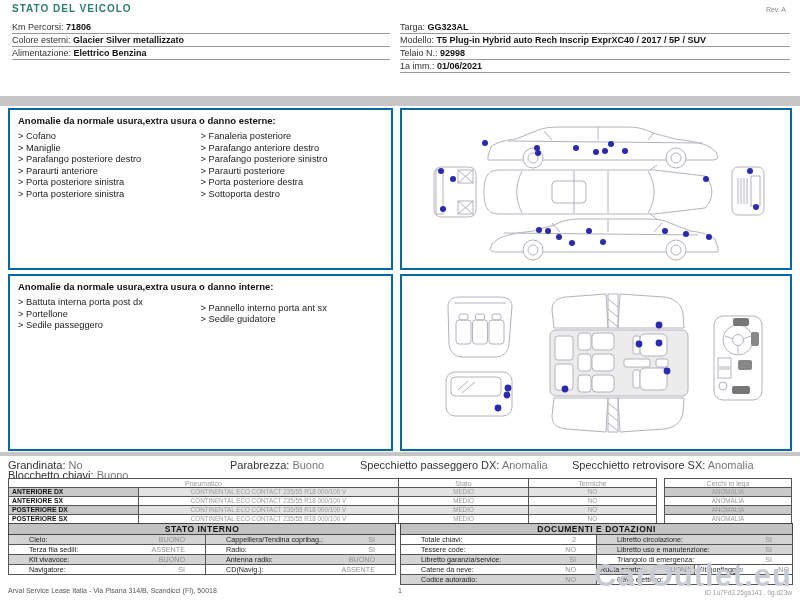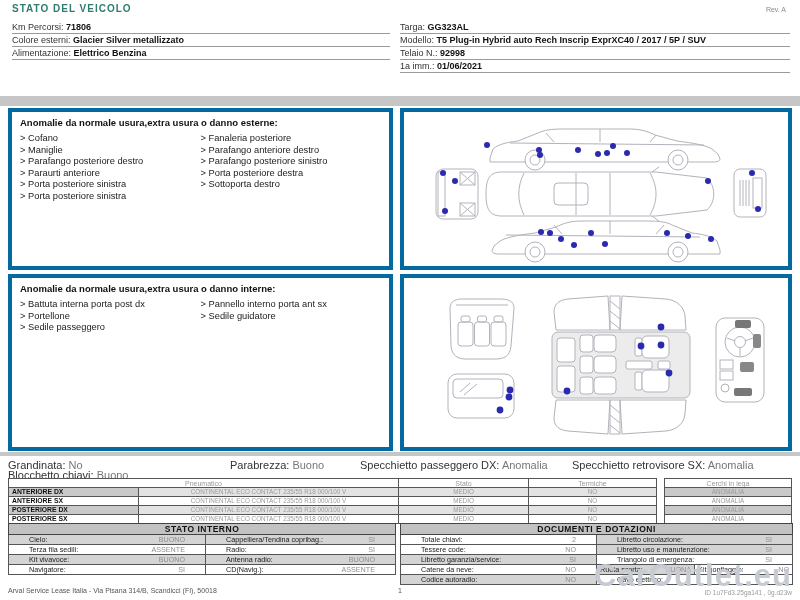--- a/index.html
+++ b/index.html
@@ -11,24 +11,24 @@
   .title { position:absolute; left:12px; top:3px; font-size:10px; font-weight:bold; letter-spacing:1px; }
   .rev { position:absolute; right:14px; top:6px; font-size:7px; color:#8a8a8a; }
   .hdr-left  { position:absolute; left:12px;  top:21px; width:378px; }
   .hdr-right { position:absolute; left:400px; top:21px; width:390px; }
   .frow { font-size:9px; line-height:12px; border-bottom:1px solid #9a9a9a; color:#333; }
   .frow .fl { font-weight:normal; }
   .frow .fv { font-weight:bold; color:#111; }
   .graybar { position:absolute; left:0; width:800px; background:#c6c6c6; }
 
   
-  .box { position:absolute; background:#fff; border:4px solid #0369a1; }
+  .box { position:absolute; background:#fff; border:2px solid #0369a1; }
   .box-pad { padding:5px 8px; }
   .anom-head { font-size:9.5px; font-weight:bold; color:#111; margin-bottom:5px; }
-  .anom-cols { display:flex; }
+  .anom-cols { display:flex;align-items:center; }
   .anom-cols ul { list-style:none; width:50%; }
   .anom-cols li { font-size:9.3px; line-height:11.5px; color:#222; }
   .anom-cols li::before { content:"> "; }
 
   
   .stat { position:absolute; font-size:11px; color:#333; white-space:nowrap; }
   .stat .sv { color:#777; }
 
   
   table { border-collapse:collapse; table-layout:fixed; }
@@ -94,20 +94,21 @@
         <li>Maniglie</li>
         <li>Parafango posteriore destro</li>
         <li>Paraurti anteriore</li>
         <li>Porta posteriore sinistra</li>
         <li>Porta posteriore sinistra</li>
       </ul>
       <ul>
         <li>Fanaleria posteriore</li>
         <li>Parafango anteriore destro</li>
         <li>Parafango posteriore sinistro</li>
+        <li>Paraurti posteriore</li>
         <li>Porta posteriore destra</li>
         <li>Sottoporta destro</li>
       </ul>
     </div>
   </div>
 
   <div class="box" style="left:400px;top:108px;width:392px;height:162px;">
     <svg id="ext-svg" viewBox="0 0 390 160" width="390" height="160">
       <g stroke="#b2b2bc" fill="none" stroke-width="1">
 

